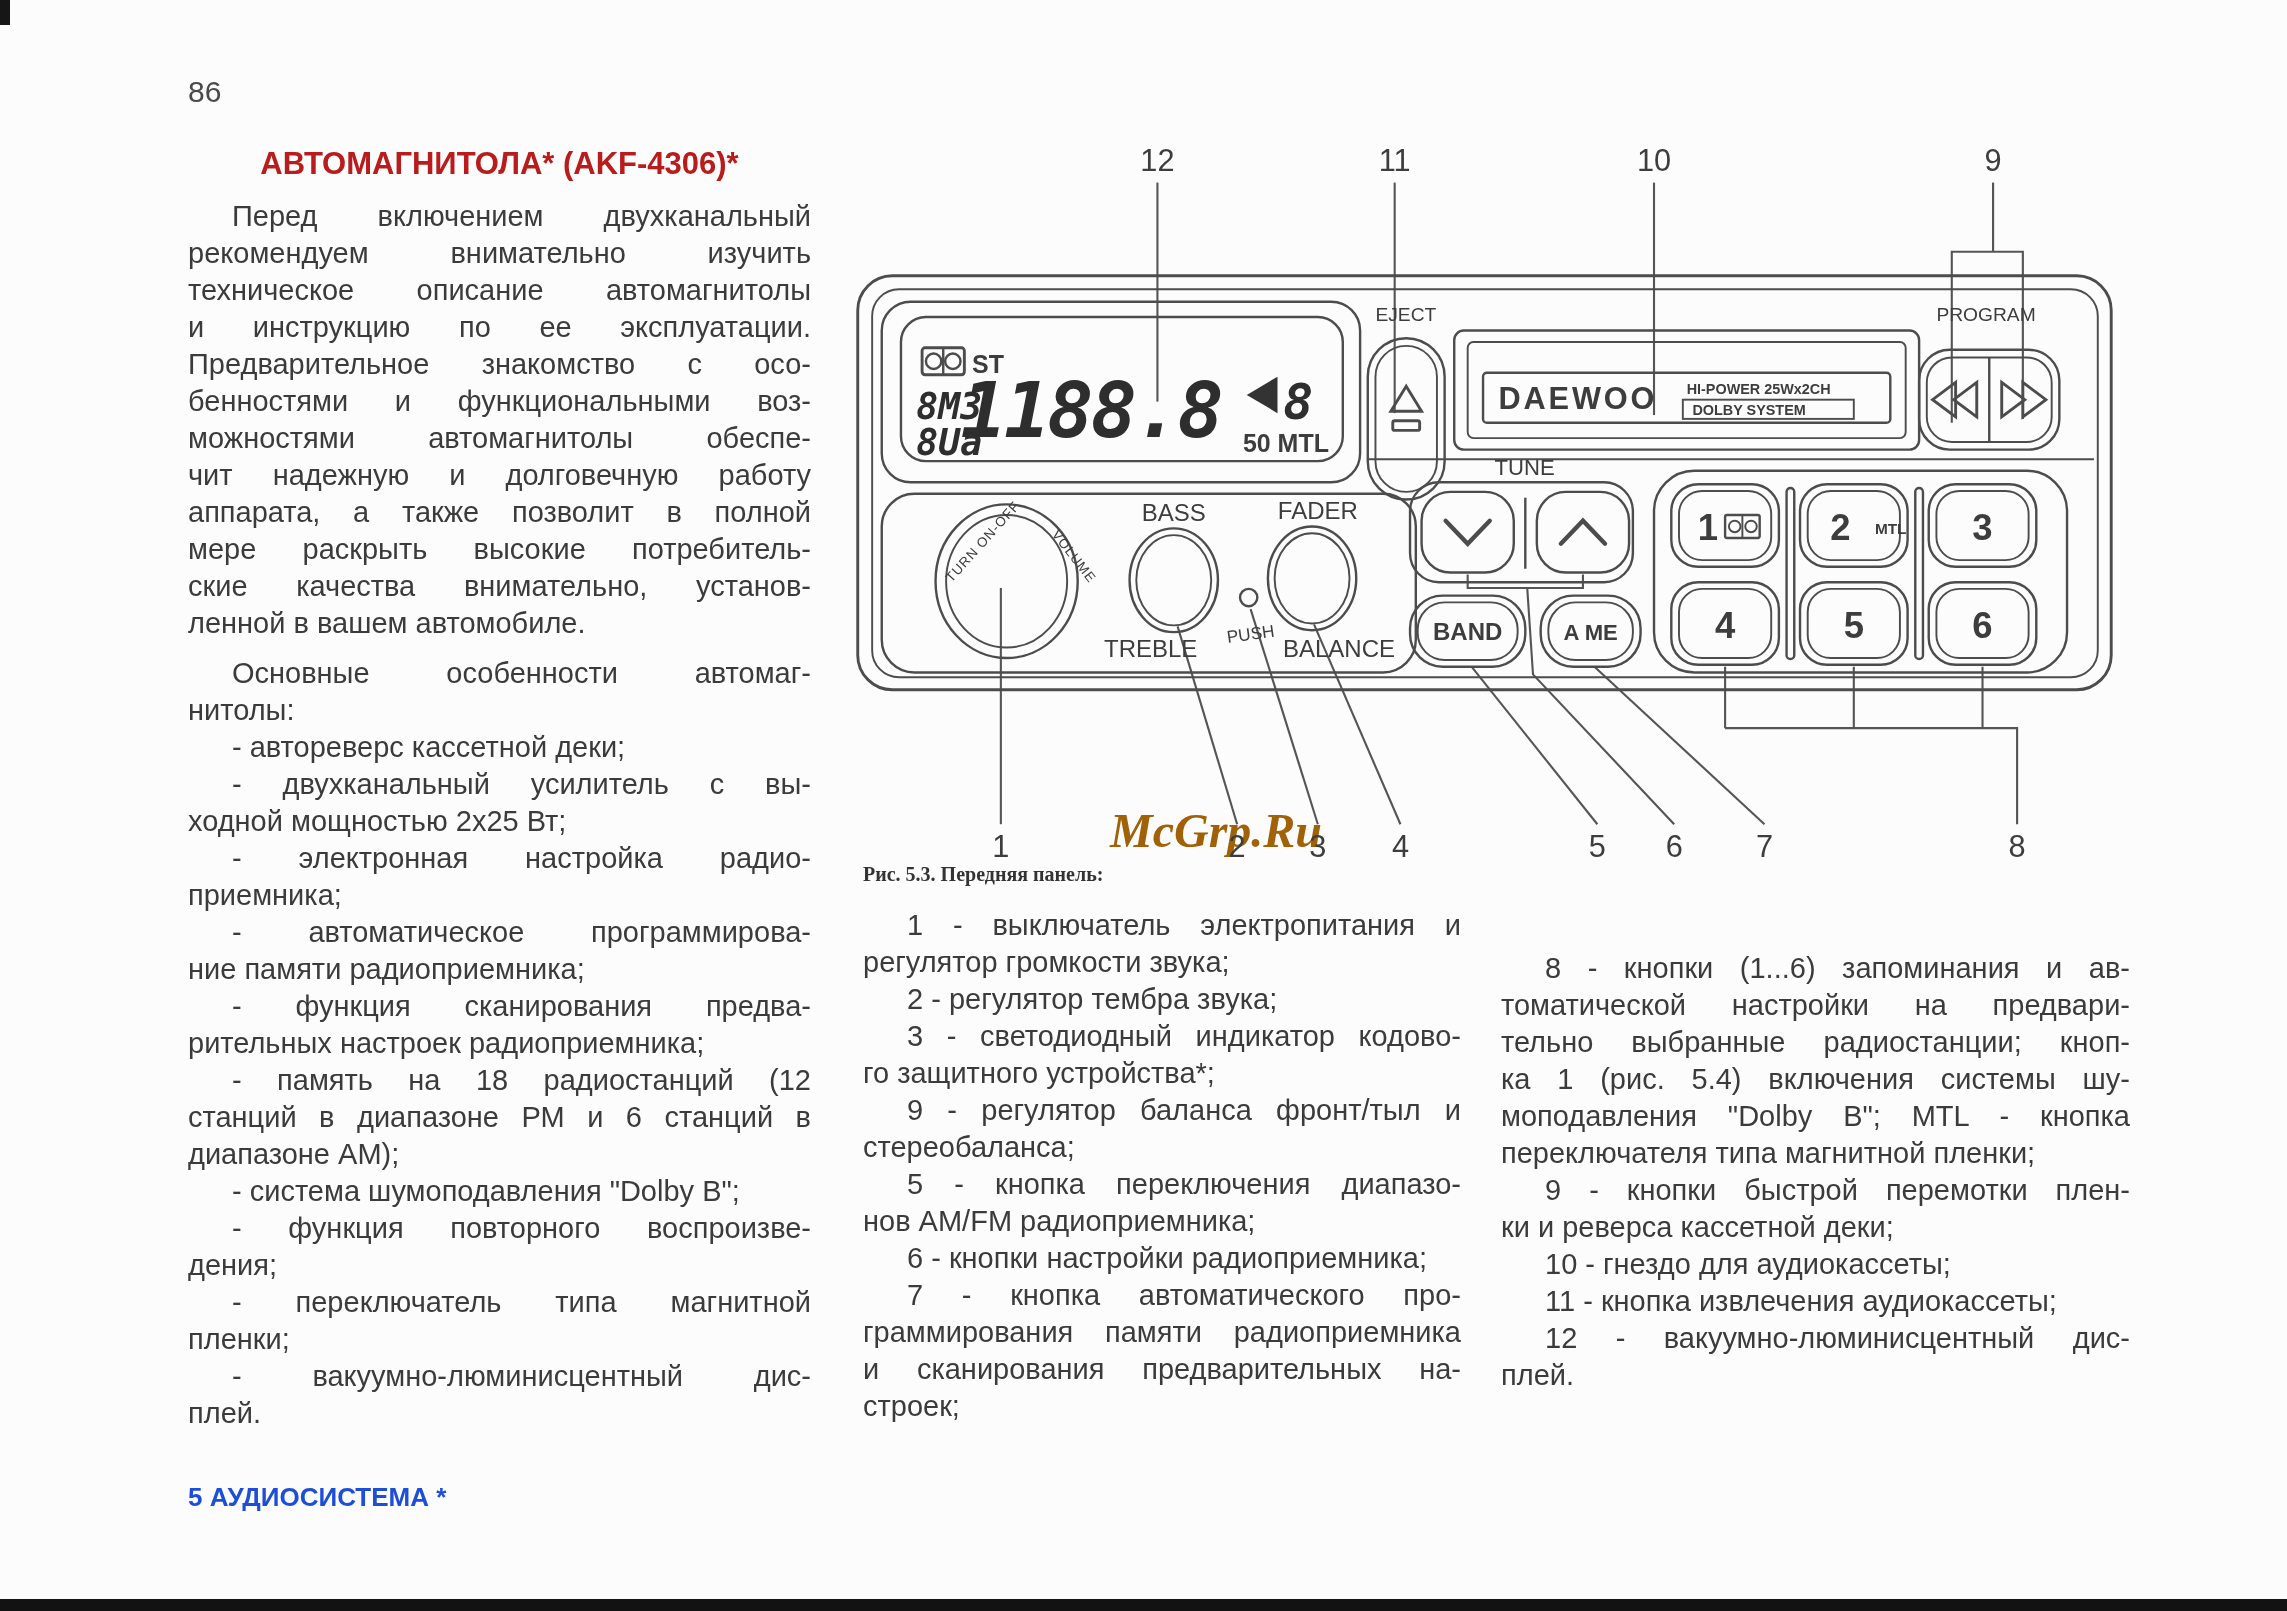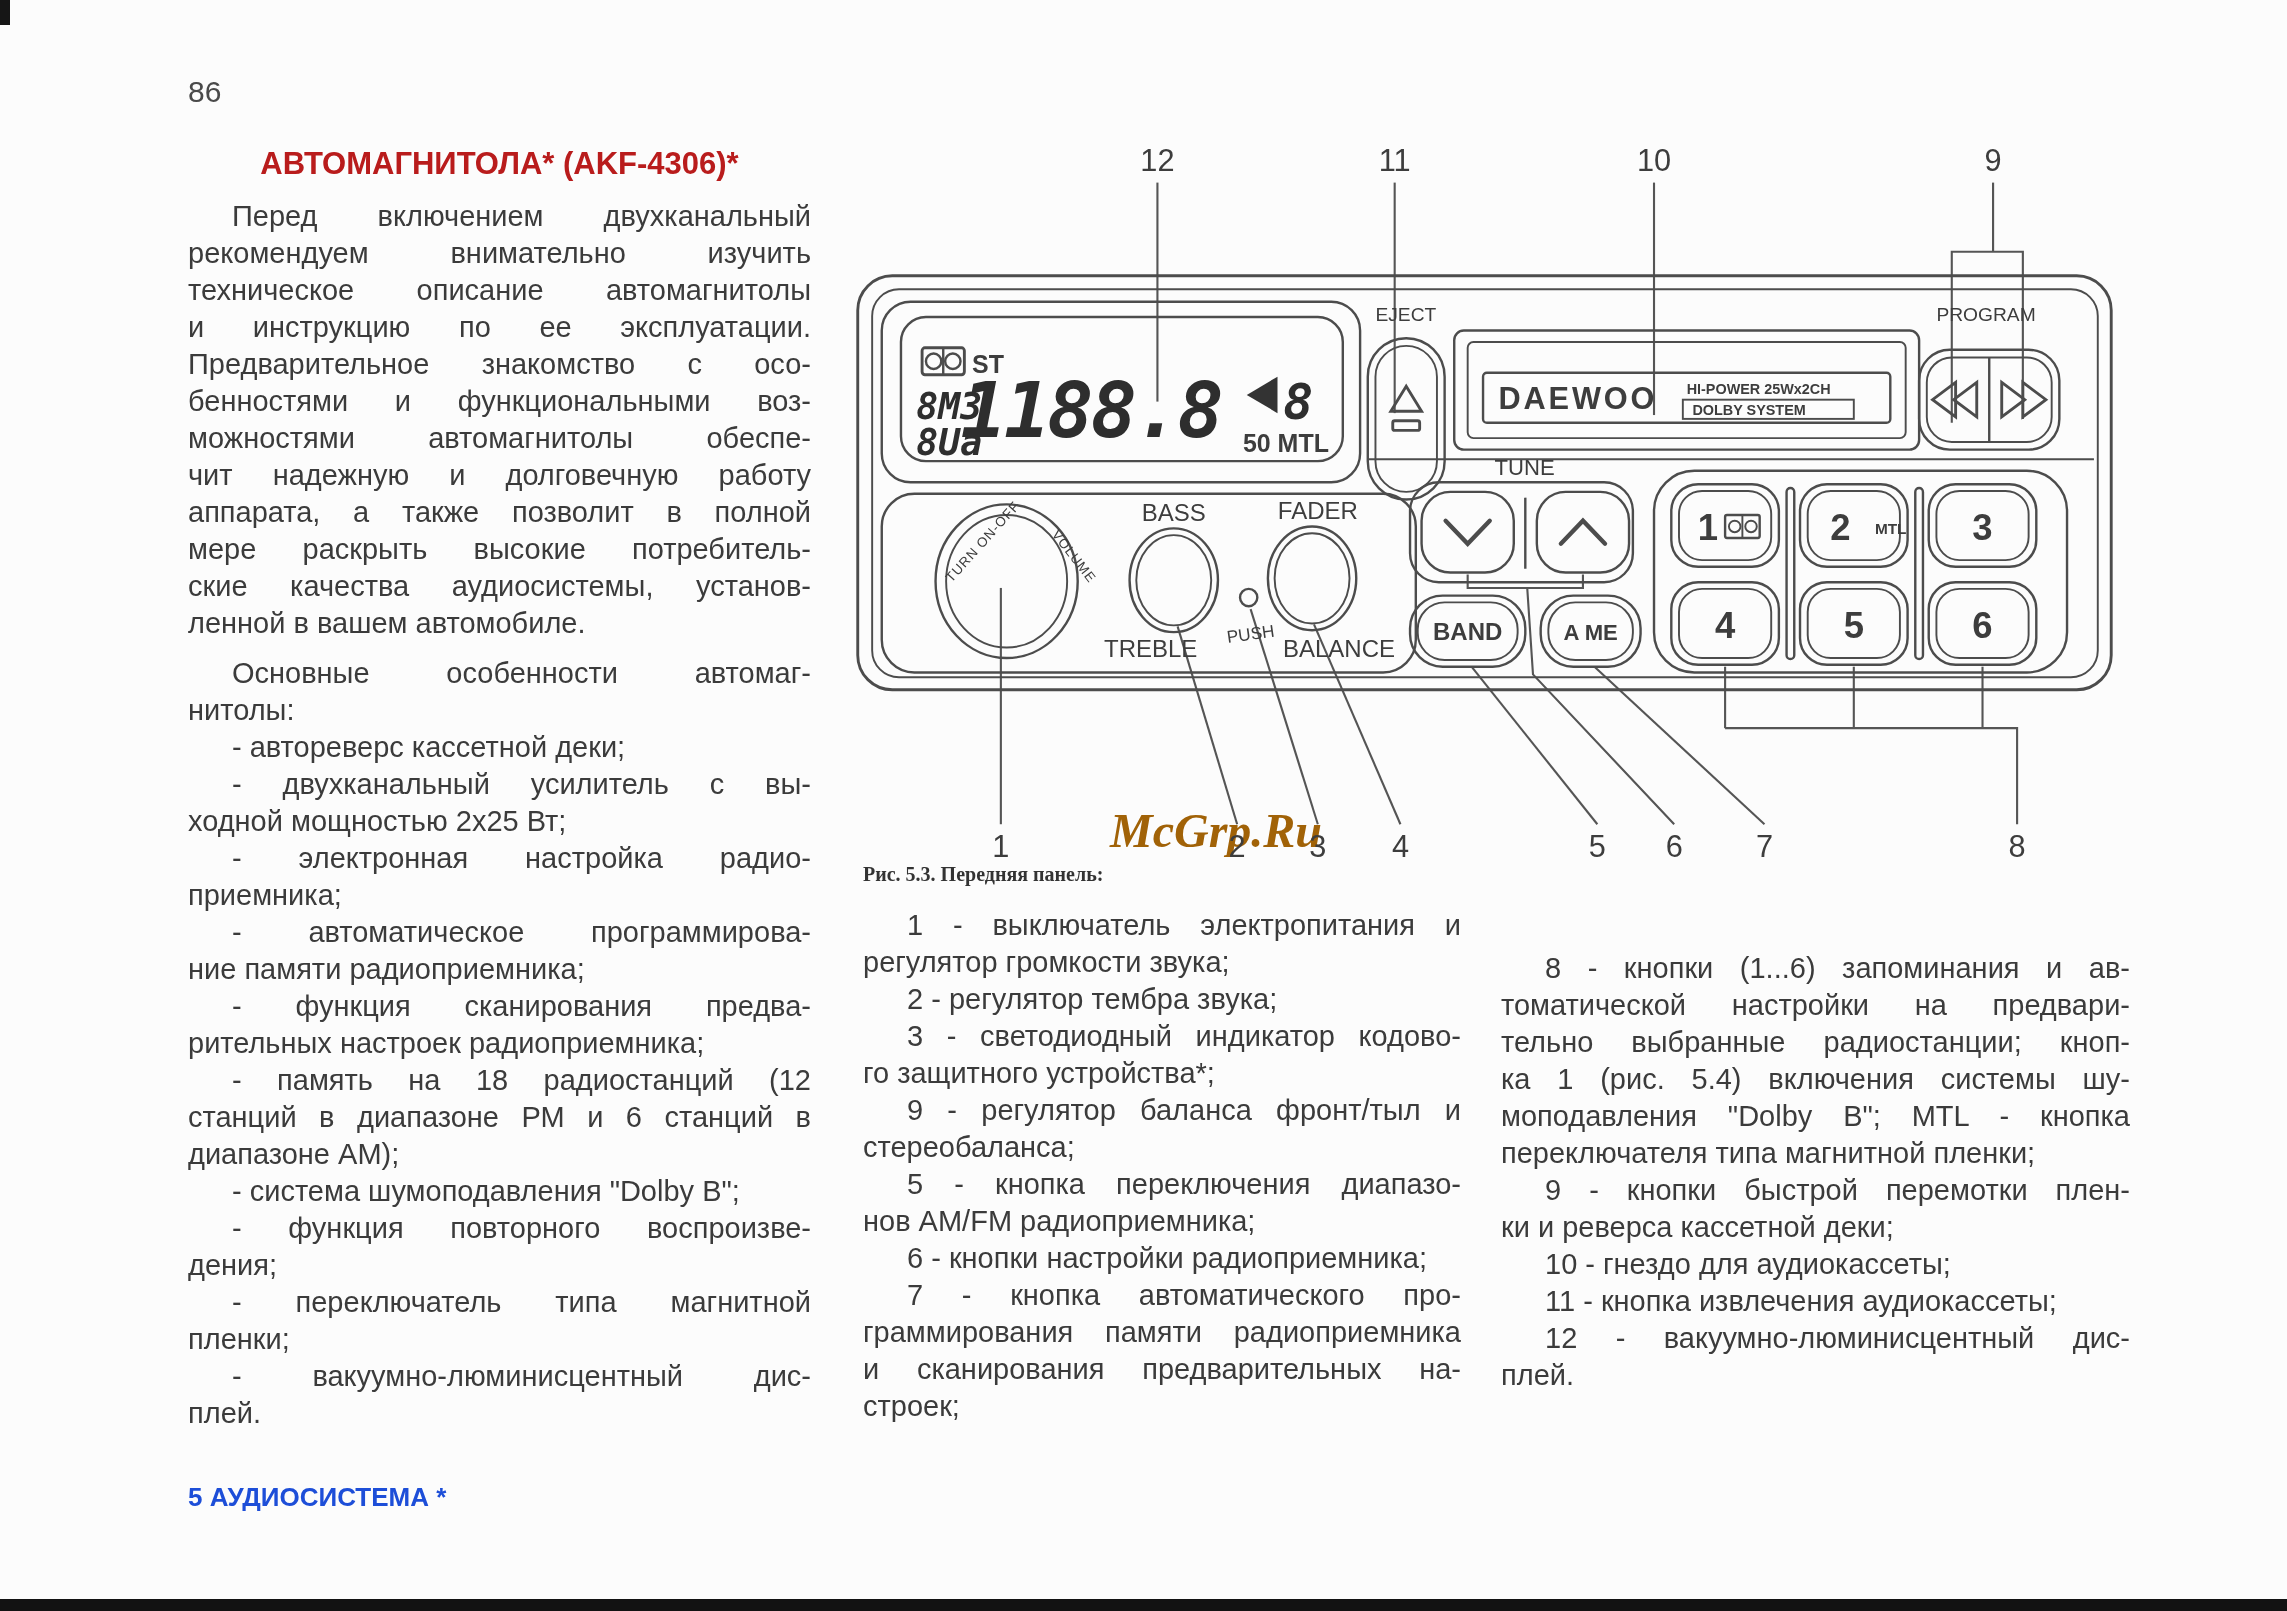--- a/index.html
+++ b/index.html
@@ -42,21 +42,21 @@
         <div class="jl ind">Перед включением двухканальный</div>
         <div class="jl">рекомендуем внимательно изучить</div>
         <div class="jl">техническое описание автомагнитолы</div>
         <div class="jl">и инструкцию по ее эксплуатации.</div>
         <div class="jl">Предварительное знакомство с осо-</div>
         <div class="jl">бенностями и функциональными воз-</div>
         <div class="jl">можностями автомагнитолы обеспе-</div>
         <div class="jl">чит надежную и долговечную работу</div>
         <div class="jl">аппарата, а также позволит в полной</div>
         <div class="jl">мере раскрыть высокие потребитель-</div>
-        <div class="jl">ские качества аудиосистемы, установ-</div>
+        <div class="jl">ские качества внимательно, установ-</div>
         <div class="ll">ленной в вашем автомобиле.</div>
       </div>
       <div class="para gap">
         <div class="jl ind">Основные особенности автомаг-</div>
         <div class="ll">нитолы:</div>
       </div>
       <div class="para">
         <div class="ll ind">- автореверс кассетной деки;</div>
       </div>
       <div class="para">

